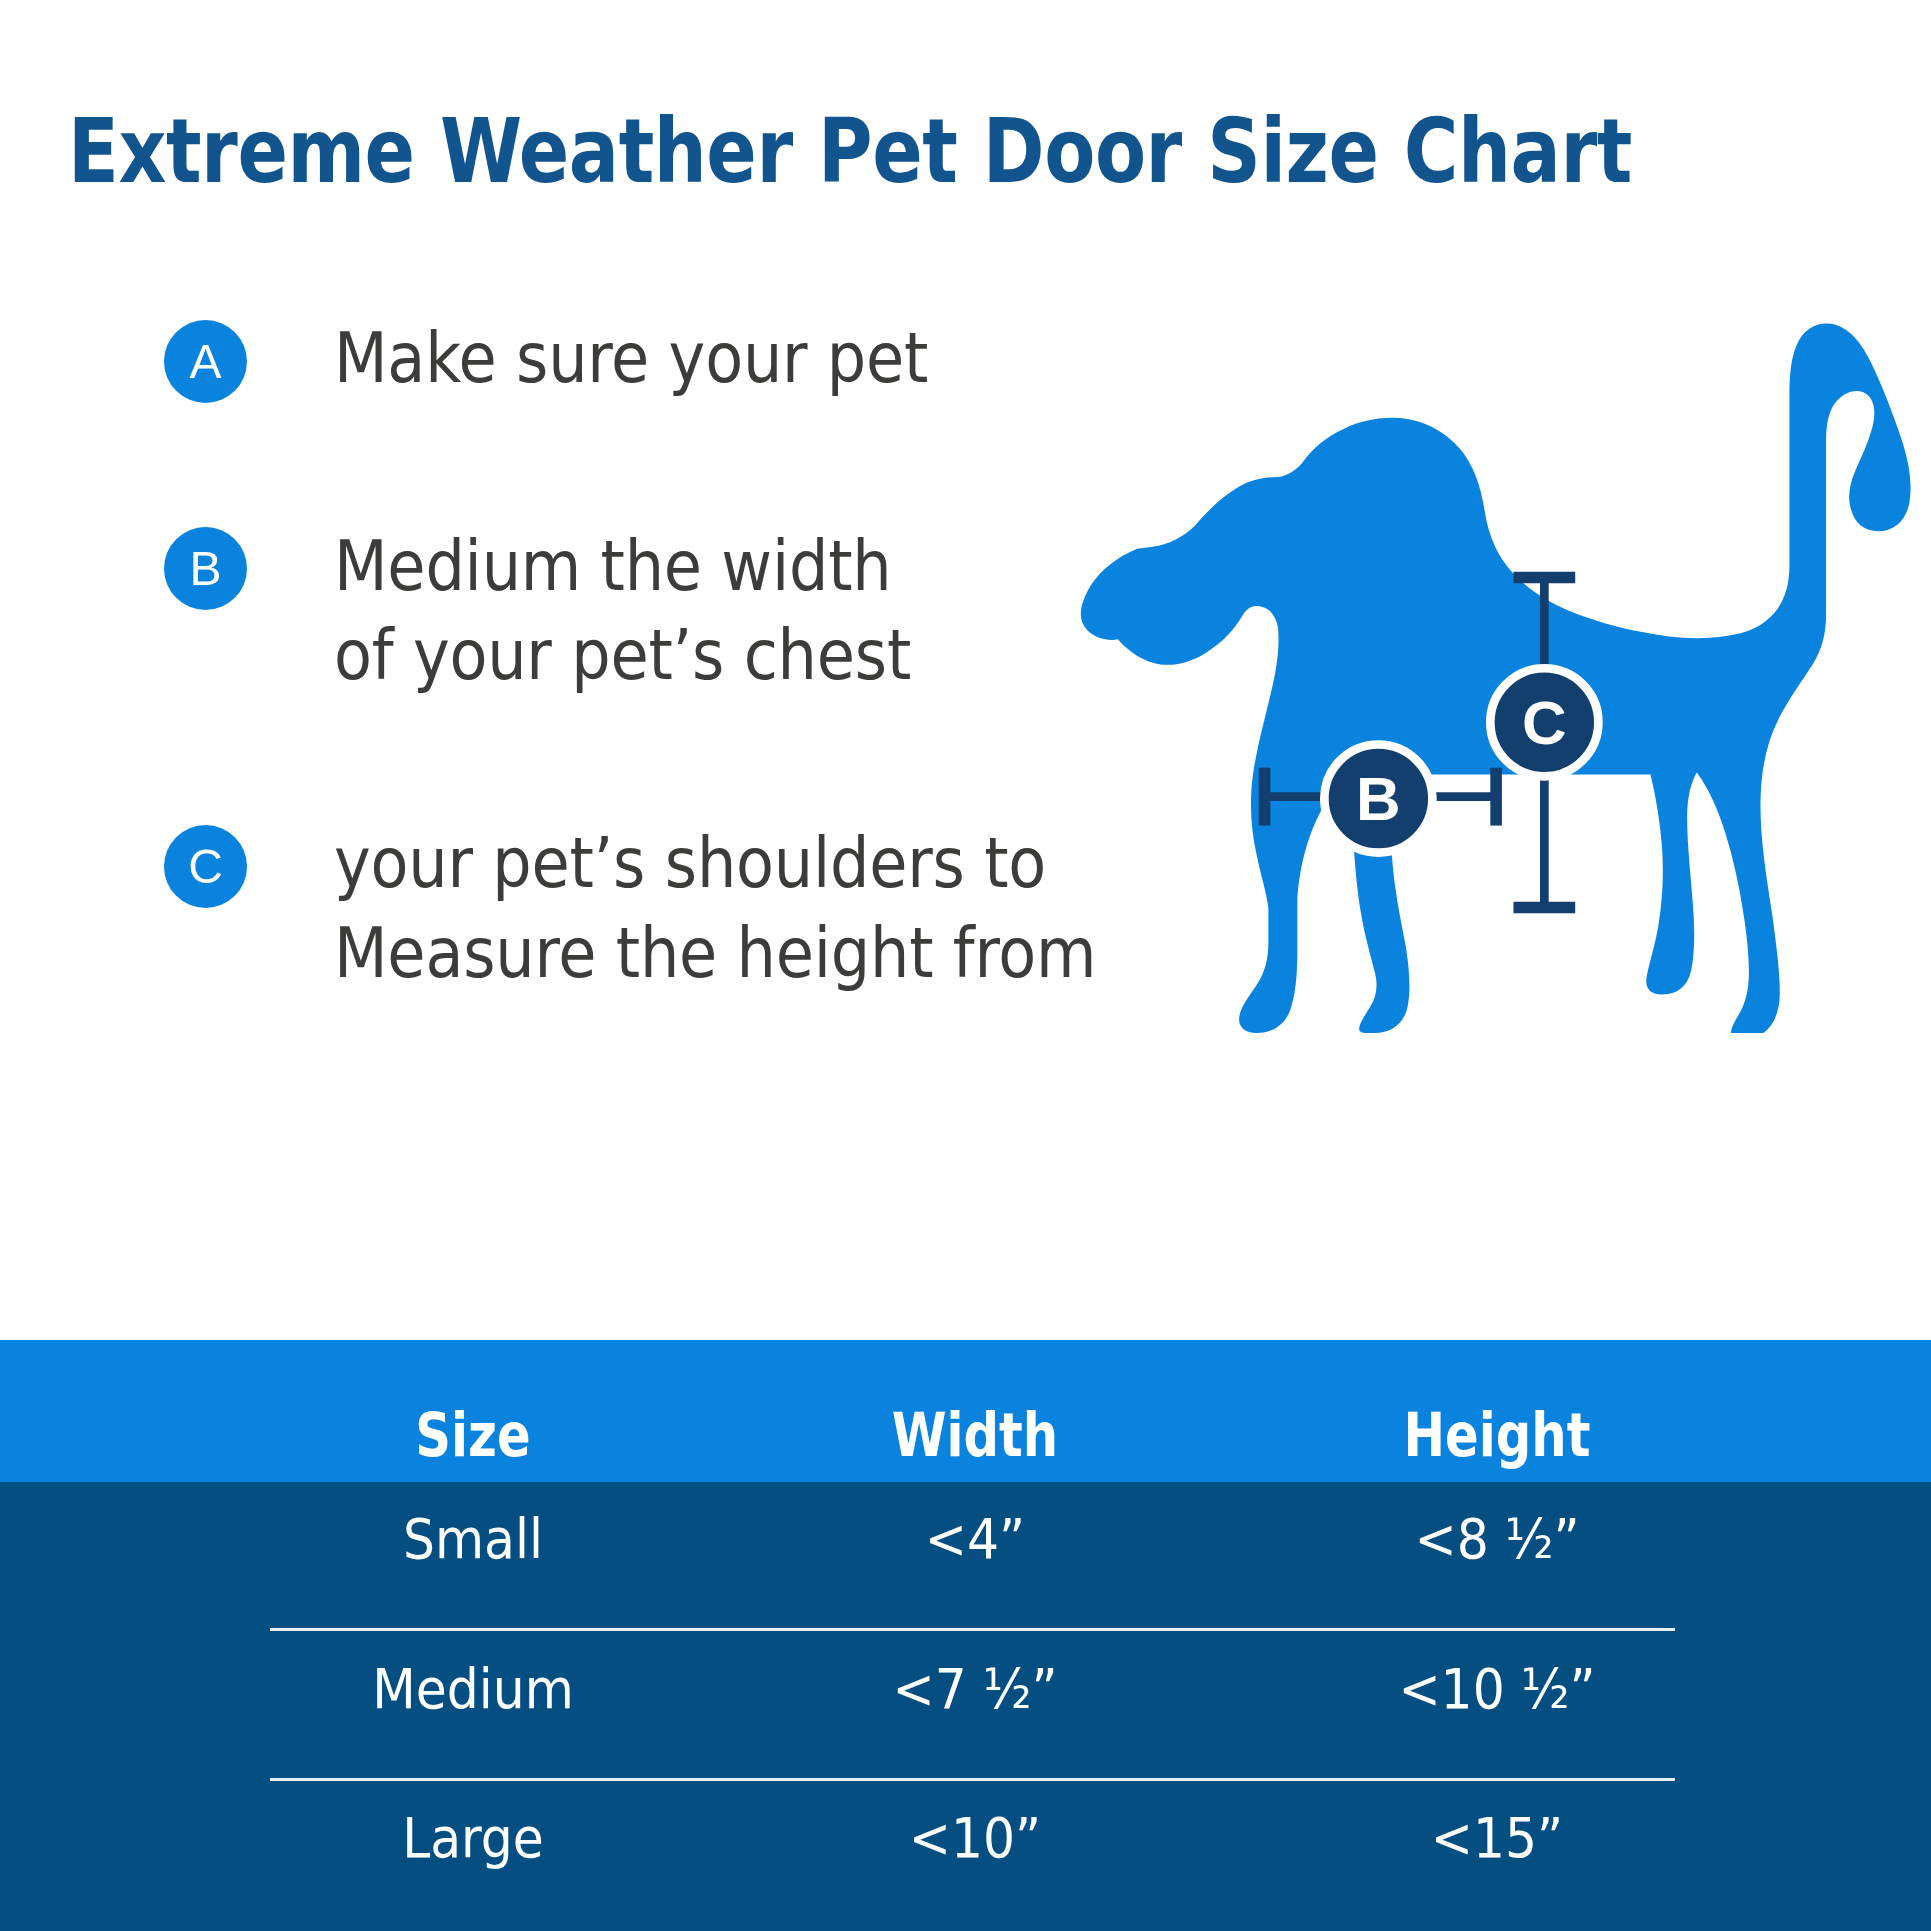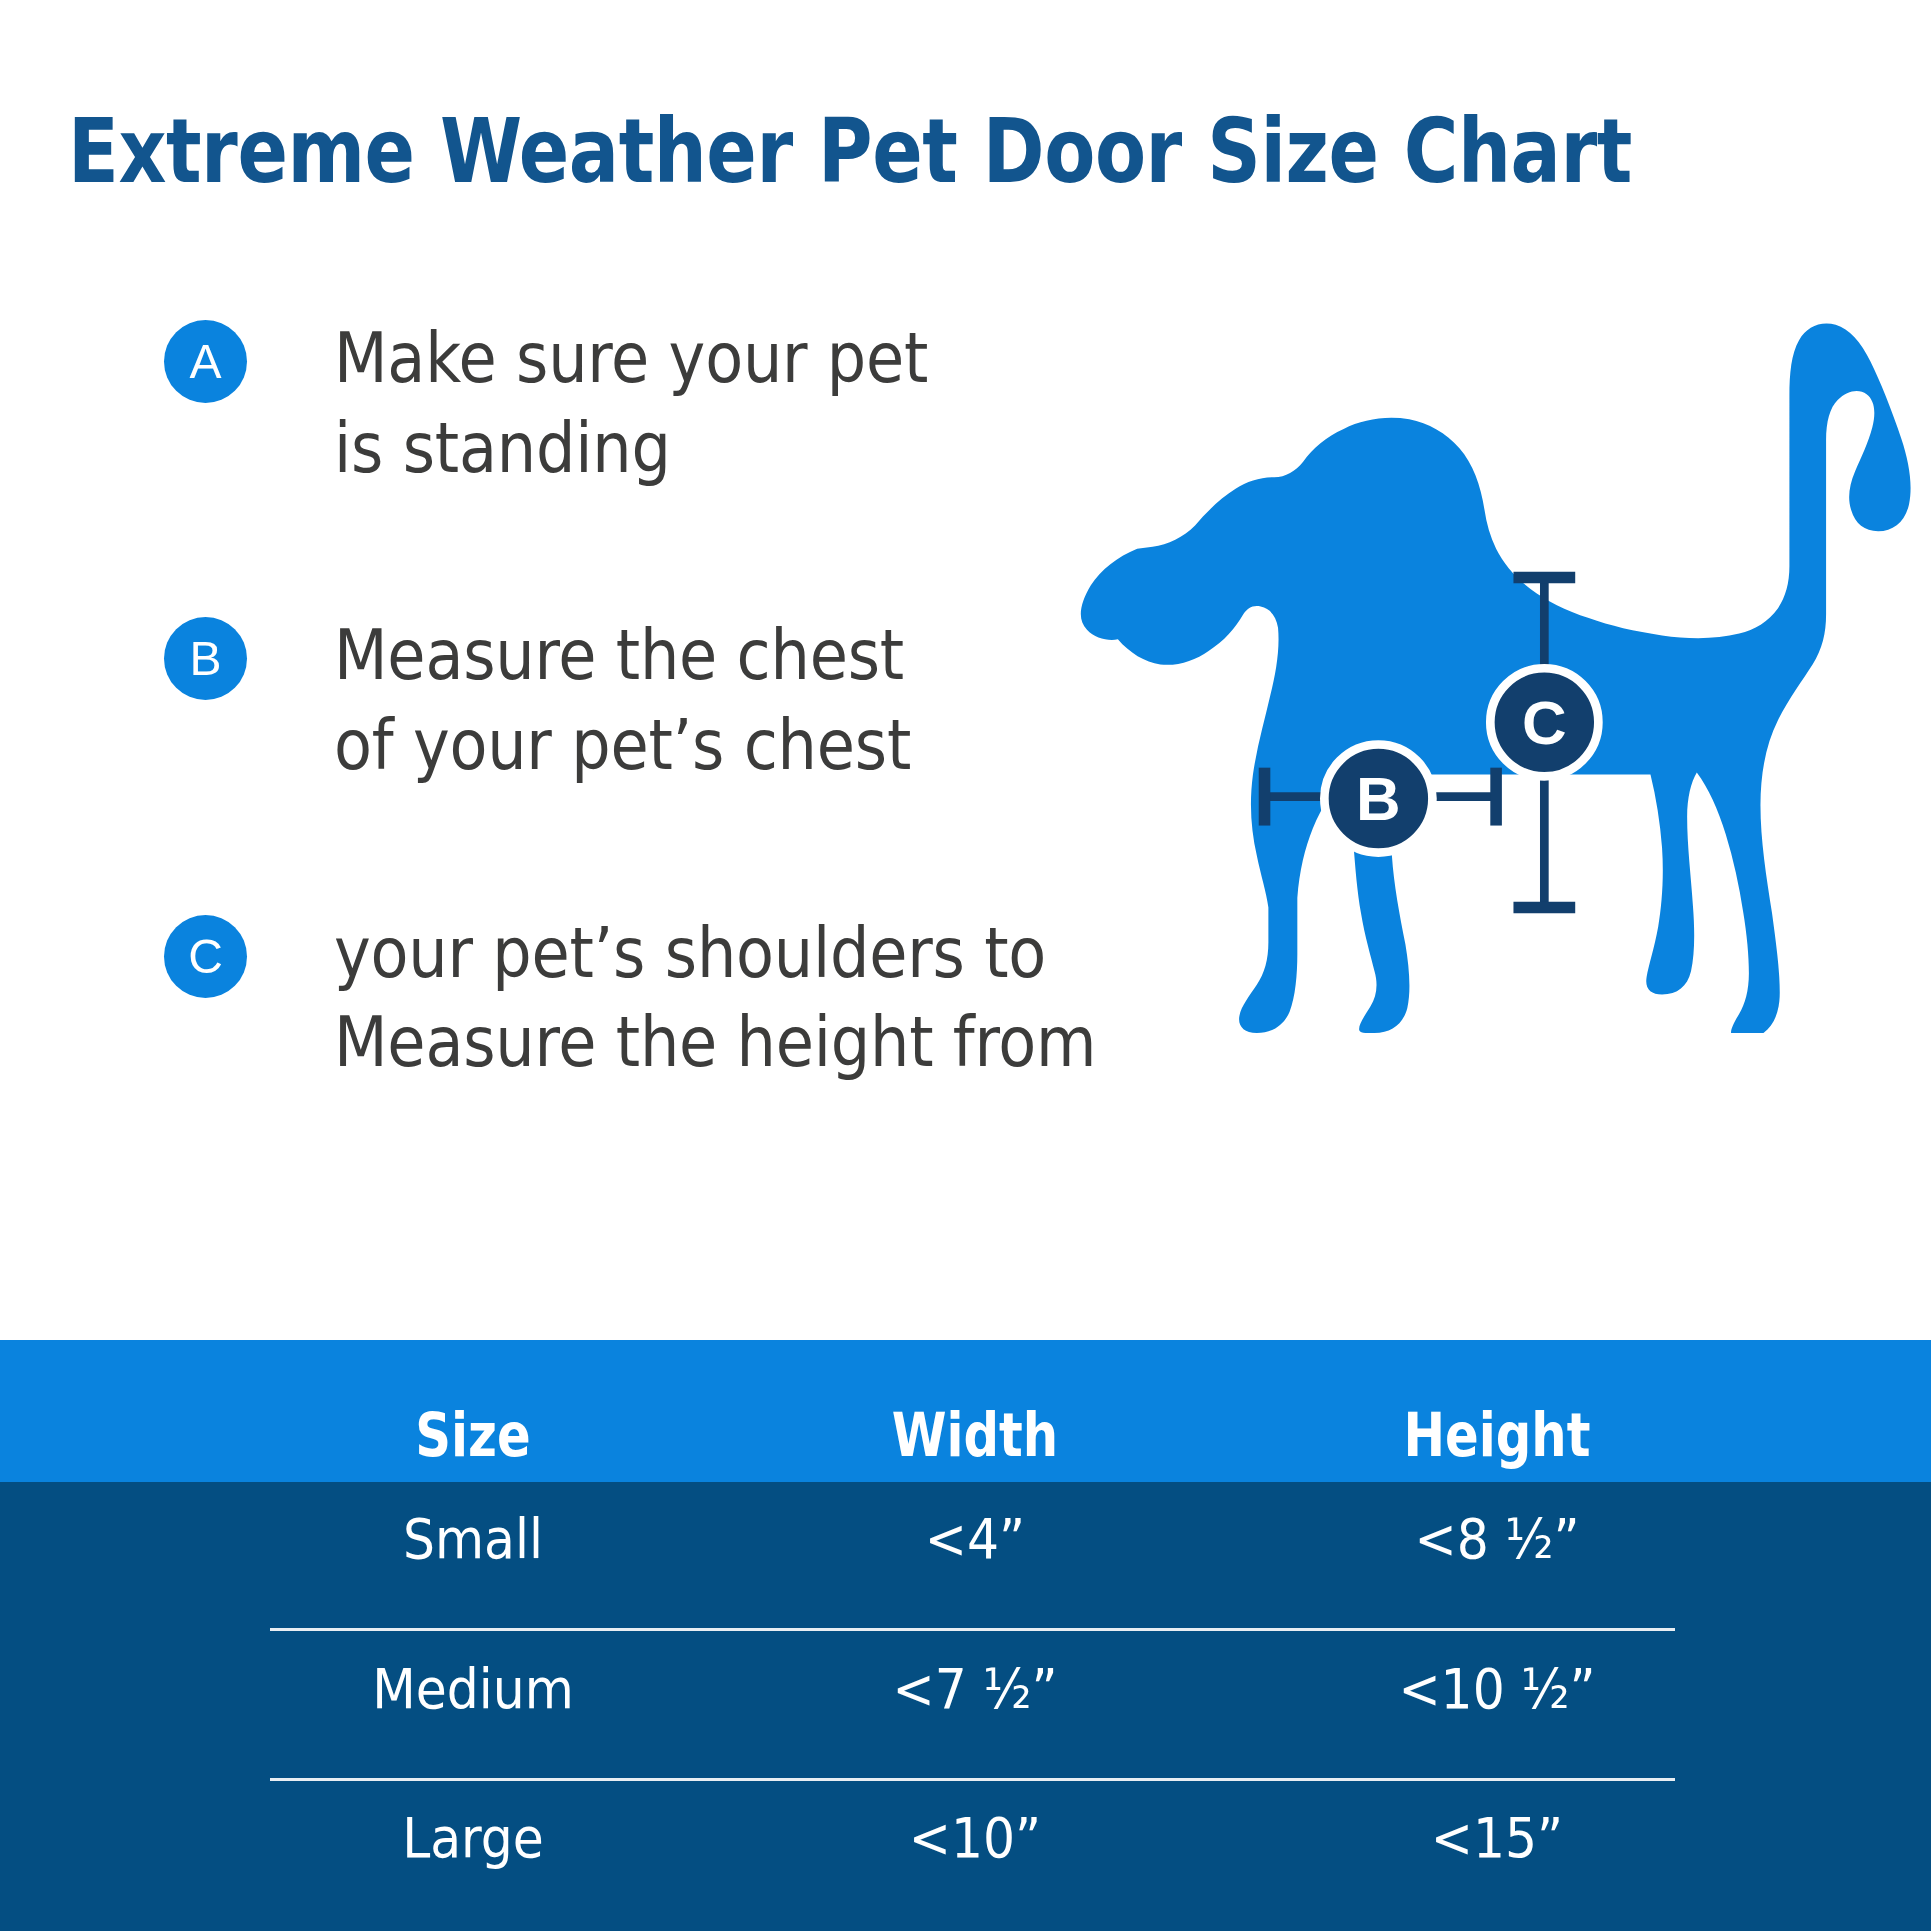--- a/index.html
+++ b/index.html
@@ -144,28 +144,27 @@
 <div class="page">
 
   <h1 class="title">Extreme Weather Pet Door Size Chart</h1>
 
   <div class="steps">
 
     <div class="step step-a">
       <div class="badge-circle">A</div>
       <div class="step-text">
         <span>Make sure your pet</span>
-        <span>is standing</span>
       </div>
     </div>
 
     <div class="step step-b">
       <div class="badge-circle">B</div>
       <div class="step-text">
-        <span>Measure the chest</span>
+        <span>Medium the width</span>
         <span>of your pet’s chest</span>
       </div>
     </div>
 
     <div class="step step-c">
       <div class="badge-circle">C</div>
       <div class="step-text">
         <span>your pet’s shoulders to</span>
         <span>Measure the height from</span>
       </div>

